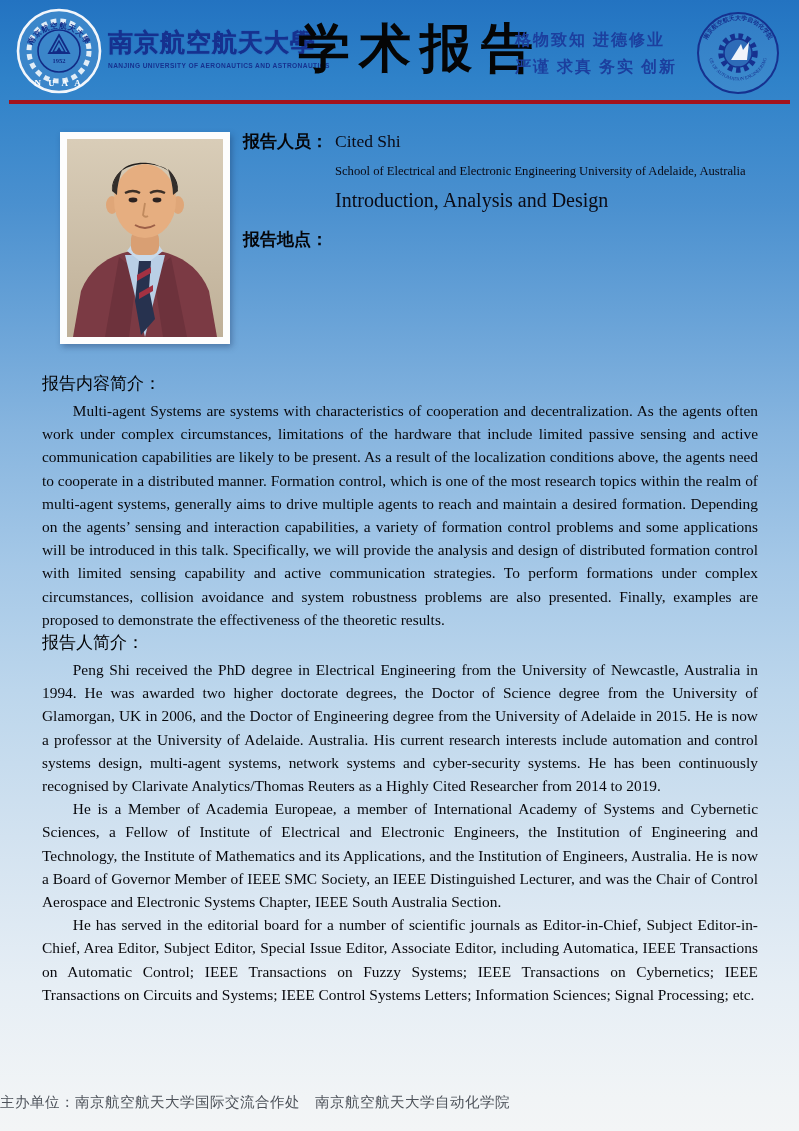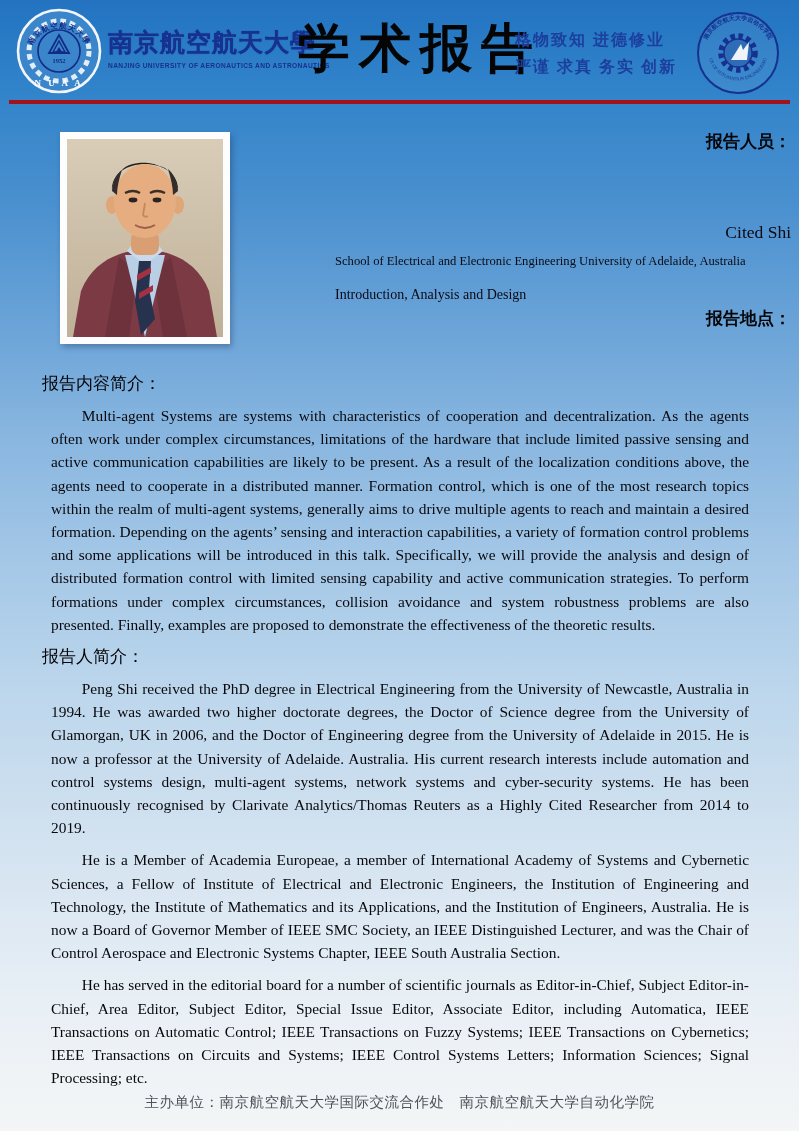--- a/index.html
+++ b/index.html
@@ -54,47 +54,47 @@
   .photo-frame{
     position:absolute;left:60px;top:132px;width:170px;height:212px;
     background:#fdfdfd;box-shadow:2px 3px 6px rgba(20,40,80,.35);
     padding:7px;box-sizing:border-box;
   }
   .photo-frame svg{display:block;width:100%;height:100%;}
   .info{
     position:absolute;left:243px;top:130px;width:548px;
     color:#0b0b14;
   }
-  .info-row{display:flex;align-items:flex-end;margin-bottom:12px;flex-direction:column;}
+  .info-row{display:flex;align-items:center;margin-bottom:12px;}
   .info-label{
     flex:0 0 92px;font-size:17px;font-weight:bold;color:#050508;
     white-space:nowrap;
     font-family:"Liberation Serif","DejaVu Serif",serif;
   }
   .info-value{font-size:17.5px;color:#0a0a14;white-space:nowrap;}
   .info-sub{
-    margin:-1px 0 19px 92px;font-size:12.6px;color:#0a0a14;white-space:nowrap;
-  }
-  .info-cont{margin:-1px 0 4px 92px;font-size:14px;color:#0a0a14;white-space:nowrap;}
+    margin:-1px 0 11px 92px;font-size:12.6px;color:#0a0a14;white-space:nowrap;
+  }
+  .info-cont{margin:-1px 0 16px 92px;font-size:20px;color:#0a0a14;white-space:nowrap;}
   
   .body-copy{
     position:absolute;left:42px;top:372px;width:716px;color:#050507;
   }
   .sec-heading{
     font-size:17px;font-weight:normal;color:#040406;margin:0 0 4px 0;
     font-family:"Liberation Serif","DejaVu Serif",serif;
   }
   .para{
-    margin:9px;font-size:15.4px;line-height:23.2px;text-align:justify;
+    margin:0;font-size:15.4px;line-height:23.2px;text-align:justify;
     text-indent:2em;color:#08080c;
   }
-  .bio-heading{margin-top:6px;}
+  .bio-heading{}
   
   .footer{
-    position:absolute;left:0;top:1093px;width:100%;text-align:center;
+    position:absolute;left:0;top:1093px;width:100%;text-align:left;
     font-size:14.5px;color:#4d525a;letter-spacing:.5px;
     font-family:"Liberation Serif","DejaVu Serif",serif;
   }
 </style>
 </head>
 <body>
 
 <div class="poster">
 
   <div class="header">

